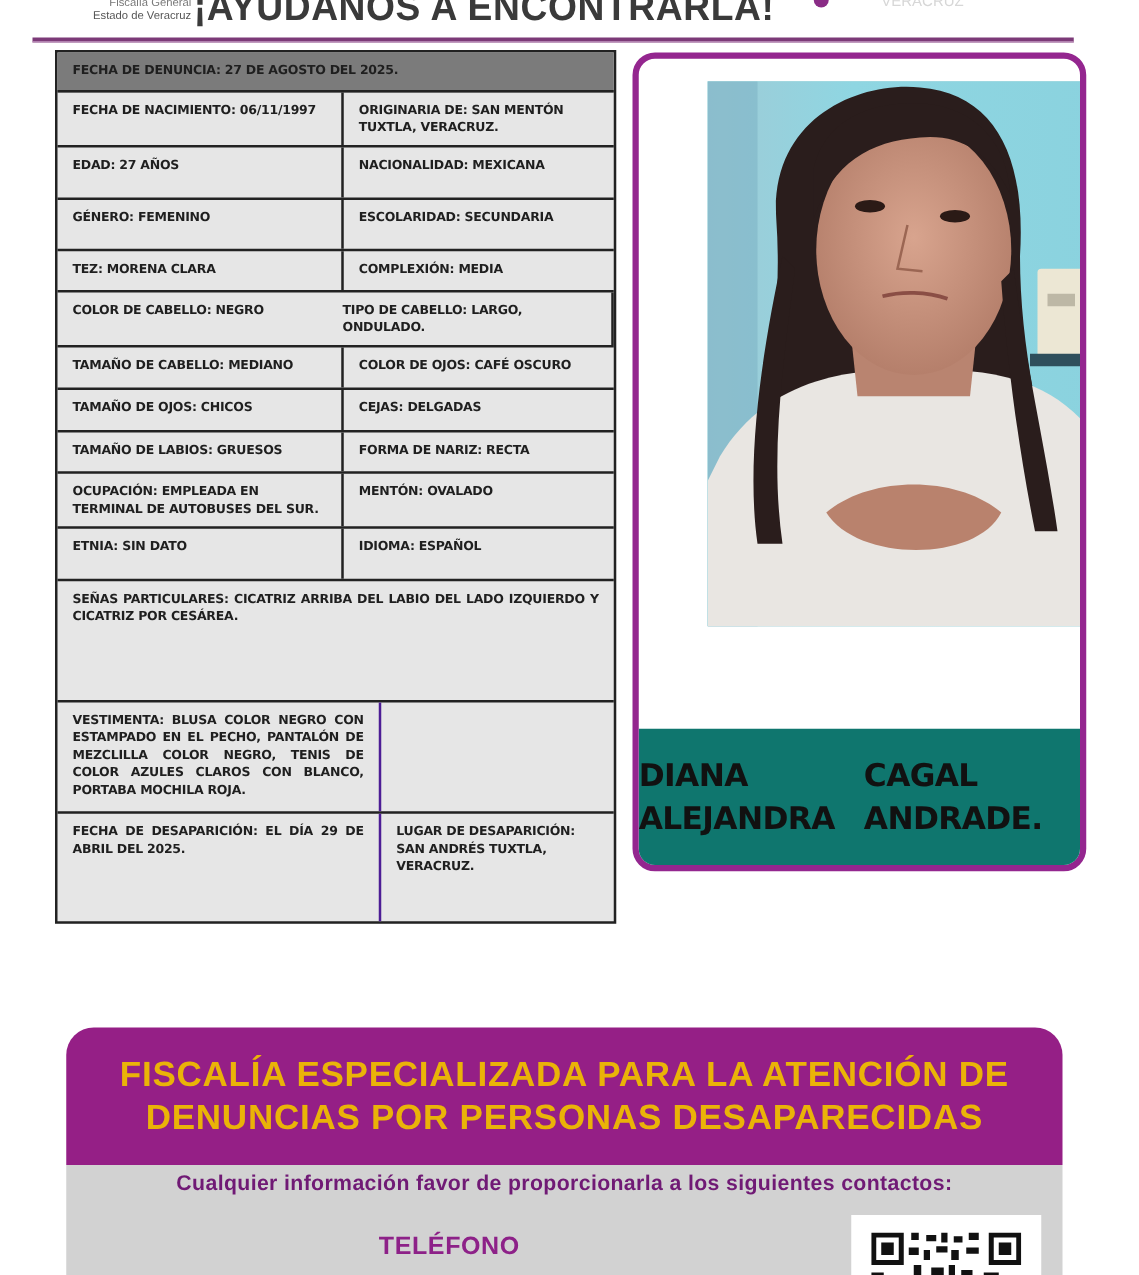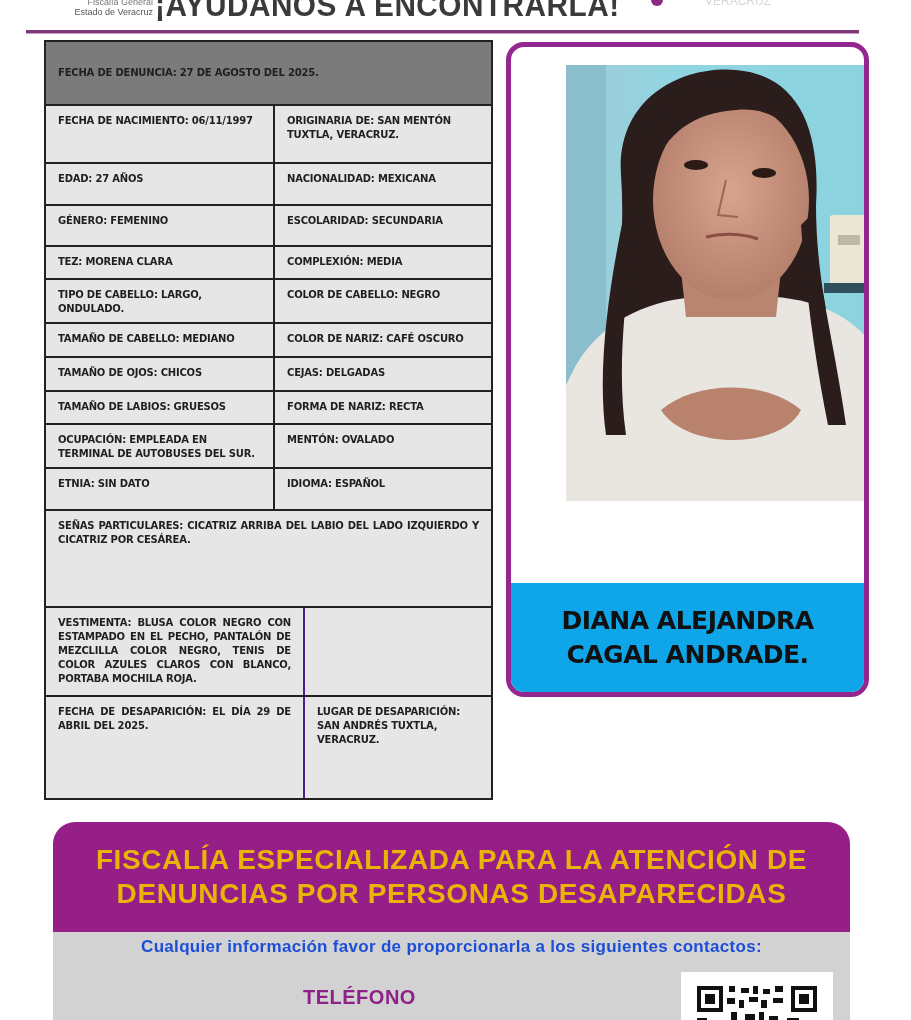--- a/index.html
+++ b/index.html
@@ -20,33 +20,33 @@
     
     .info-table { position: absolute; left: 44px; top: 40px; width: 449px; border: 2px solid #222; background: #e6e6e6; }
     .row { display: flex; border-bottom: 2px solid #222; }
     .row:last-child { border-bottom: none; }
     .cell { padding: 8px 12px; font-family: "DejaVu Sans", sans-serif; font-weight: bold; font-size: 10px; line-height: 14px; color: #1f1f1f; letter-spacing: -0.2px; }
     .cell.left { width: 229px; border-right: 2px solid #222; }
     .cell.right { flex: 1; }
     .cell.full { width: 100%; text-align: justify; }
     .cell.wide-left { width: 259px; border-right: 2px solid #4c1d95; text-align: justify; }
     .row.header-row { background: #7b7b7b; }
-    .row.header-row .cell { padding: 24px 12px; }
+    .row.header-row .cell { padding: 8px 12px; }
 
     
     .photo-card { position: absolute; left: 506px; top: 42px; width: 363px; height: 655px; border: 5px solid #94268f; border-radius: 18px; background: #fff; overflow: hidden; }
     .photo { position: absolute; left: 11px; top: 18px; width: 331px; height: 436px; overflow: hidden; background: #8ecfd8; margin-left: 44px; }
-    .name-panel { position: absolute; left: 0; top: 536px; width: 353px; height: 109px; background: #0ea5e9; display: flex; flex-direction: column; align-items: center; justify-content: center; }
+    .name-panel { position: absolute; left: 0; top: 536px; width: 353px; height: 109px; background: #0f766e; display: flex; flex-direction: row; align-items: center; justify-content: center; }
     .name-line { font-family: "DejaVu Sans", sans-serif; font-weight: bold; font-size: 25px; line-height: 34px; color: #111; letter-spacing: -0.5px; }
 
     
     .footer-banner { position: absolute; left: 53px; top: 822px; width: 797px; height: 110px; background: #951f86; border-radius: 22px 22px 0 0; display: flex; flex-direction: column; align-items: center; justify-content: center; }
     .banner-line { font-family: "Liberation Sans", sans-serif; font-weight: bold; font-size: 28px; line-height: 34px; color: #eab308; letter-spacing: 0.6px; white-space: nowrap; }
     .footer-gray { position: absolute; left: 53px; top: 932px; width: 797px; height: 100px; background: #d2d2d2; }
-    .contact-line { position: absolute; left: 0; top: 5px; width: 797px; text-align: center; font-family: "Liberation Sans", sans-serif; font-weight: bold; font-size: 17px; color: #1d4ed8; letter-spacing: 0.3px; }
+    .contact-line { position: absolute; left: 0; top: 5px; width: 797px; text-align: center; font-family: "Liberation Sans", sans-serif; font-weight: bold; font-size: 17px; color: #701a75; letter-spacing: 0.3px; }
     .phone-label { position: absolute; left: 250px; top: 54px; font-family: "Liberation Sans", sans-serif; font-weight: bold; font-size: 20px; color: #8d2188; letter-spacing: 0.5px; }
     .qr-box { position: absolute; left: 628px; top: 40px; width: 152px; height: 70px; background: #fff; padding: 14px 16px 0 16px; }
   </style>
 </head>
 <body>
 
 <div class="header">
   <div class="org-logo">
     <div class="l1">Fiscalía General</div>
     <div>Estado de Veracruz</div>
@@ -55,43 +55,43 @@
   <div class="heart-dot"></div>
   <div class="right-faded">VERACRUZ</div>
   <div class="header-rule"></div>
 </div>
 
 <div class="info-table">
   <div class="row header-row">
     <div class="cell full">FECHA DE DENUNCIA: 27 DE AGOSTO DEL 2025.</div>
   </div>
 
-  <div class="row" style="height:58px">
+  <div class="row" style="height:44px">
     <div class="cell left">FECHA DE NACIMIENTO: 06/11/1997</div>
     <div class="cell right">ORIGINARIA DE: SAN MENTÓN TUXTLA, VERACRUZ.</div>
   </div>
   <div class="row" style="height:42px">
     <div class="cell left">EDAD: 27 AÑOS</div>
     <div class="cell right">NACIONALIDAD: MEXICANA</div>
   </div>
   <div class="row" style="height:41px">
     <div class="cell left">GÉNERO: FEMENINO</div>
     <div class="cell right">ESCOLARIDAD: SECUNDARIA</div>
   </div>
   <div class="row" style="height:33px">
     <div class="cell left">TEZ: MORENA CLARA</div>
     <div class="cell right">COMPLEXIÓN: MEDIA</div>
   </div>
   <div class="row" style="height:44px">
+    <div class="cell right">COLOR DE CABELLO: NEGRO</div>
     <div class="cell left">TIPO DE CABELLO: LARGO, ONDULADO.</div>
-    <div class="cell right">COLOR DE CABELLO: NEGRO</div>
   </div>
   <div class="row" style="height:34px">
     <div class="cell left">TAMAÑO DE CABELLO: MEDIANO</div>
-    <div class="cell right">COLOR DE NARIZ: CAFÉ OSCURO</div>
+    <div class="cell right">COLOR DE OJOS: CAFÉ OSCURO</div>
   </div>
   <div class="row" style="height:34px">
     <div class="cell left">TAMAÑO DE OJOS: CHICOS</div>
     <div class="cell right">CEJAS: DELGADAS</div>
   </div>
   <div class="row" style="height:33px">
     <div class="cell left">TAMAÑO DE LABIOS: GRUESOS</div>
     <div class="cell right">FORMA DE NARIZ: RECTA</div>
   </div>
   <div class="row" style="height:44px">
@@ -105,21 +105,21 @@
 
   <div class="row" style="height:97px">
     <div class="cell full">SEÑAS PARTICULARES: CICATRIZ ARRIBA DEL LABIO DEL LADO IZQUIERDO Y CICATRIZ POR CESÁREA.</div>
   </div>
 
   <div class="row" style="height:89px">
     <div class="cell wide-left">VESTIMENTA: BLUSA COLOR NEGRO CON ESTAMPADO EN EL PECHO, PANTALÓN DE MEZCLILLA COLOR NEGRO, TENIS DE COLOR AZULES CLAROS CON BLANCO, PORTABA MOCHILA ROJA.</div>
     <div class="cell right"></div>
   </div>
 
-  <div class="row" style="height:101px">
+  <div class="row" style="height:86px">
     <div class="cell wide-left">FECHA DE DESAPARICIÓN: EL DÍA 29 DE ABRIL DEL 2025.</div>
     <div class="cell right">LUGAR DE DESAPARICIÓN: SAN ANDRÉS TUXTLA, VERACRUZ.</div>
   </div>
 </div>
 
 <div class="photo-card">
   <div class="photo">
     <svg width="331" height="502" viewBox="0 0 331 502" xmlns="http://www.w3.org/2000/svg">
       <defs>
         <linearGradient id="wall" x1="0" y1="0" x2="1" y2="0">

